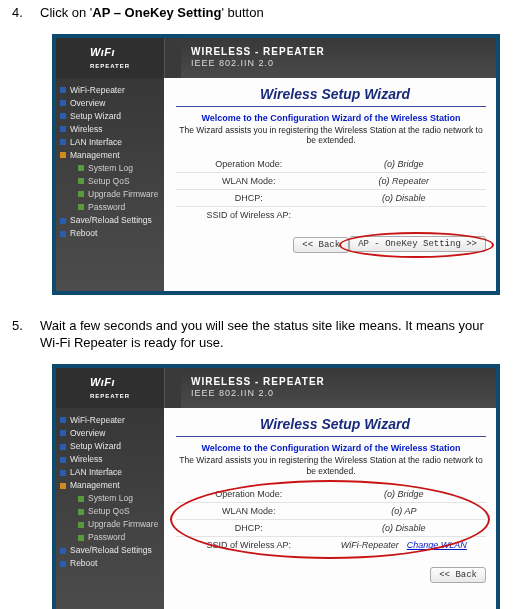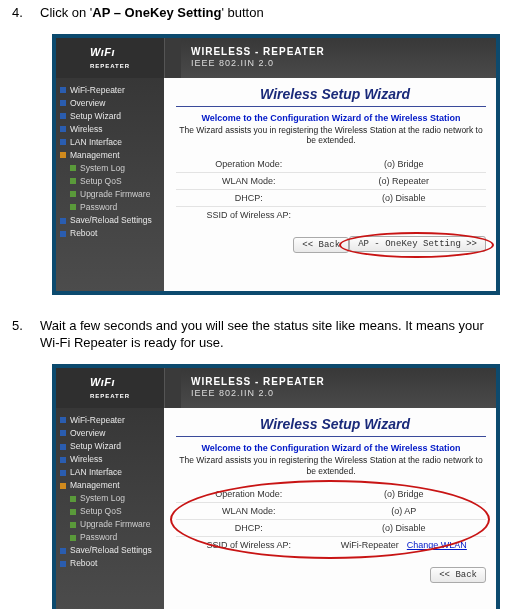--- a/index.html
+++ b/index.html
@@ -93,21 +93,21 @@
   .nav-item .sq {
     width: 6px;
     height: 6px;
     margin-right: 4px;
     flex: none;
   }
   .sq.blue { background: #2a5db0; }
   .sq.orange { background: #d08a1d; }
   .sq.green { background: #5a9a3a; }
   .nav-child {
-    padding-left: 14px;
+    padding-left: 22px;
     color: #cfcfcf;
   }
   .content {
     flex: 1;
     background: #fdfdfd;
     padding: 8px 10px 12px 12px;
     position: relative;
   }
   .content h1 {
     margin: 0 0 4px 8px;
@@ -138,21 +138,21 @@
     font-size: 9px;
     color: #333;
   }
   .kv-row {
     display: flex;
     border-top: 1px solid #e3e3e3;
     padding: 3px 0;
   }
   .kv-row:first-child { border-top: none; }
   .kv-k { width: 47%; }
-  .kv-v { flex: 1; }
+  .kv-v { flex: 1; font-style: italic; }
   .kv-v .link { color: #0018c8; text-decoration: underline; margin-left: 8px; cursor: pointer; }
   .btn-row {
     margin-top: 14px;
     display: flex;
     justify-content: flex-end;
     gap: 0;
   }
   .btn {
     font-family: "Courier New", monospace;
     font-size: 9px;

